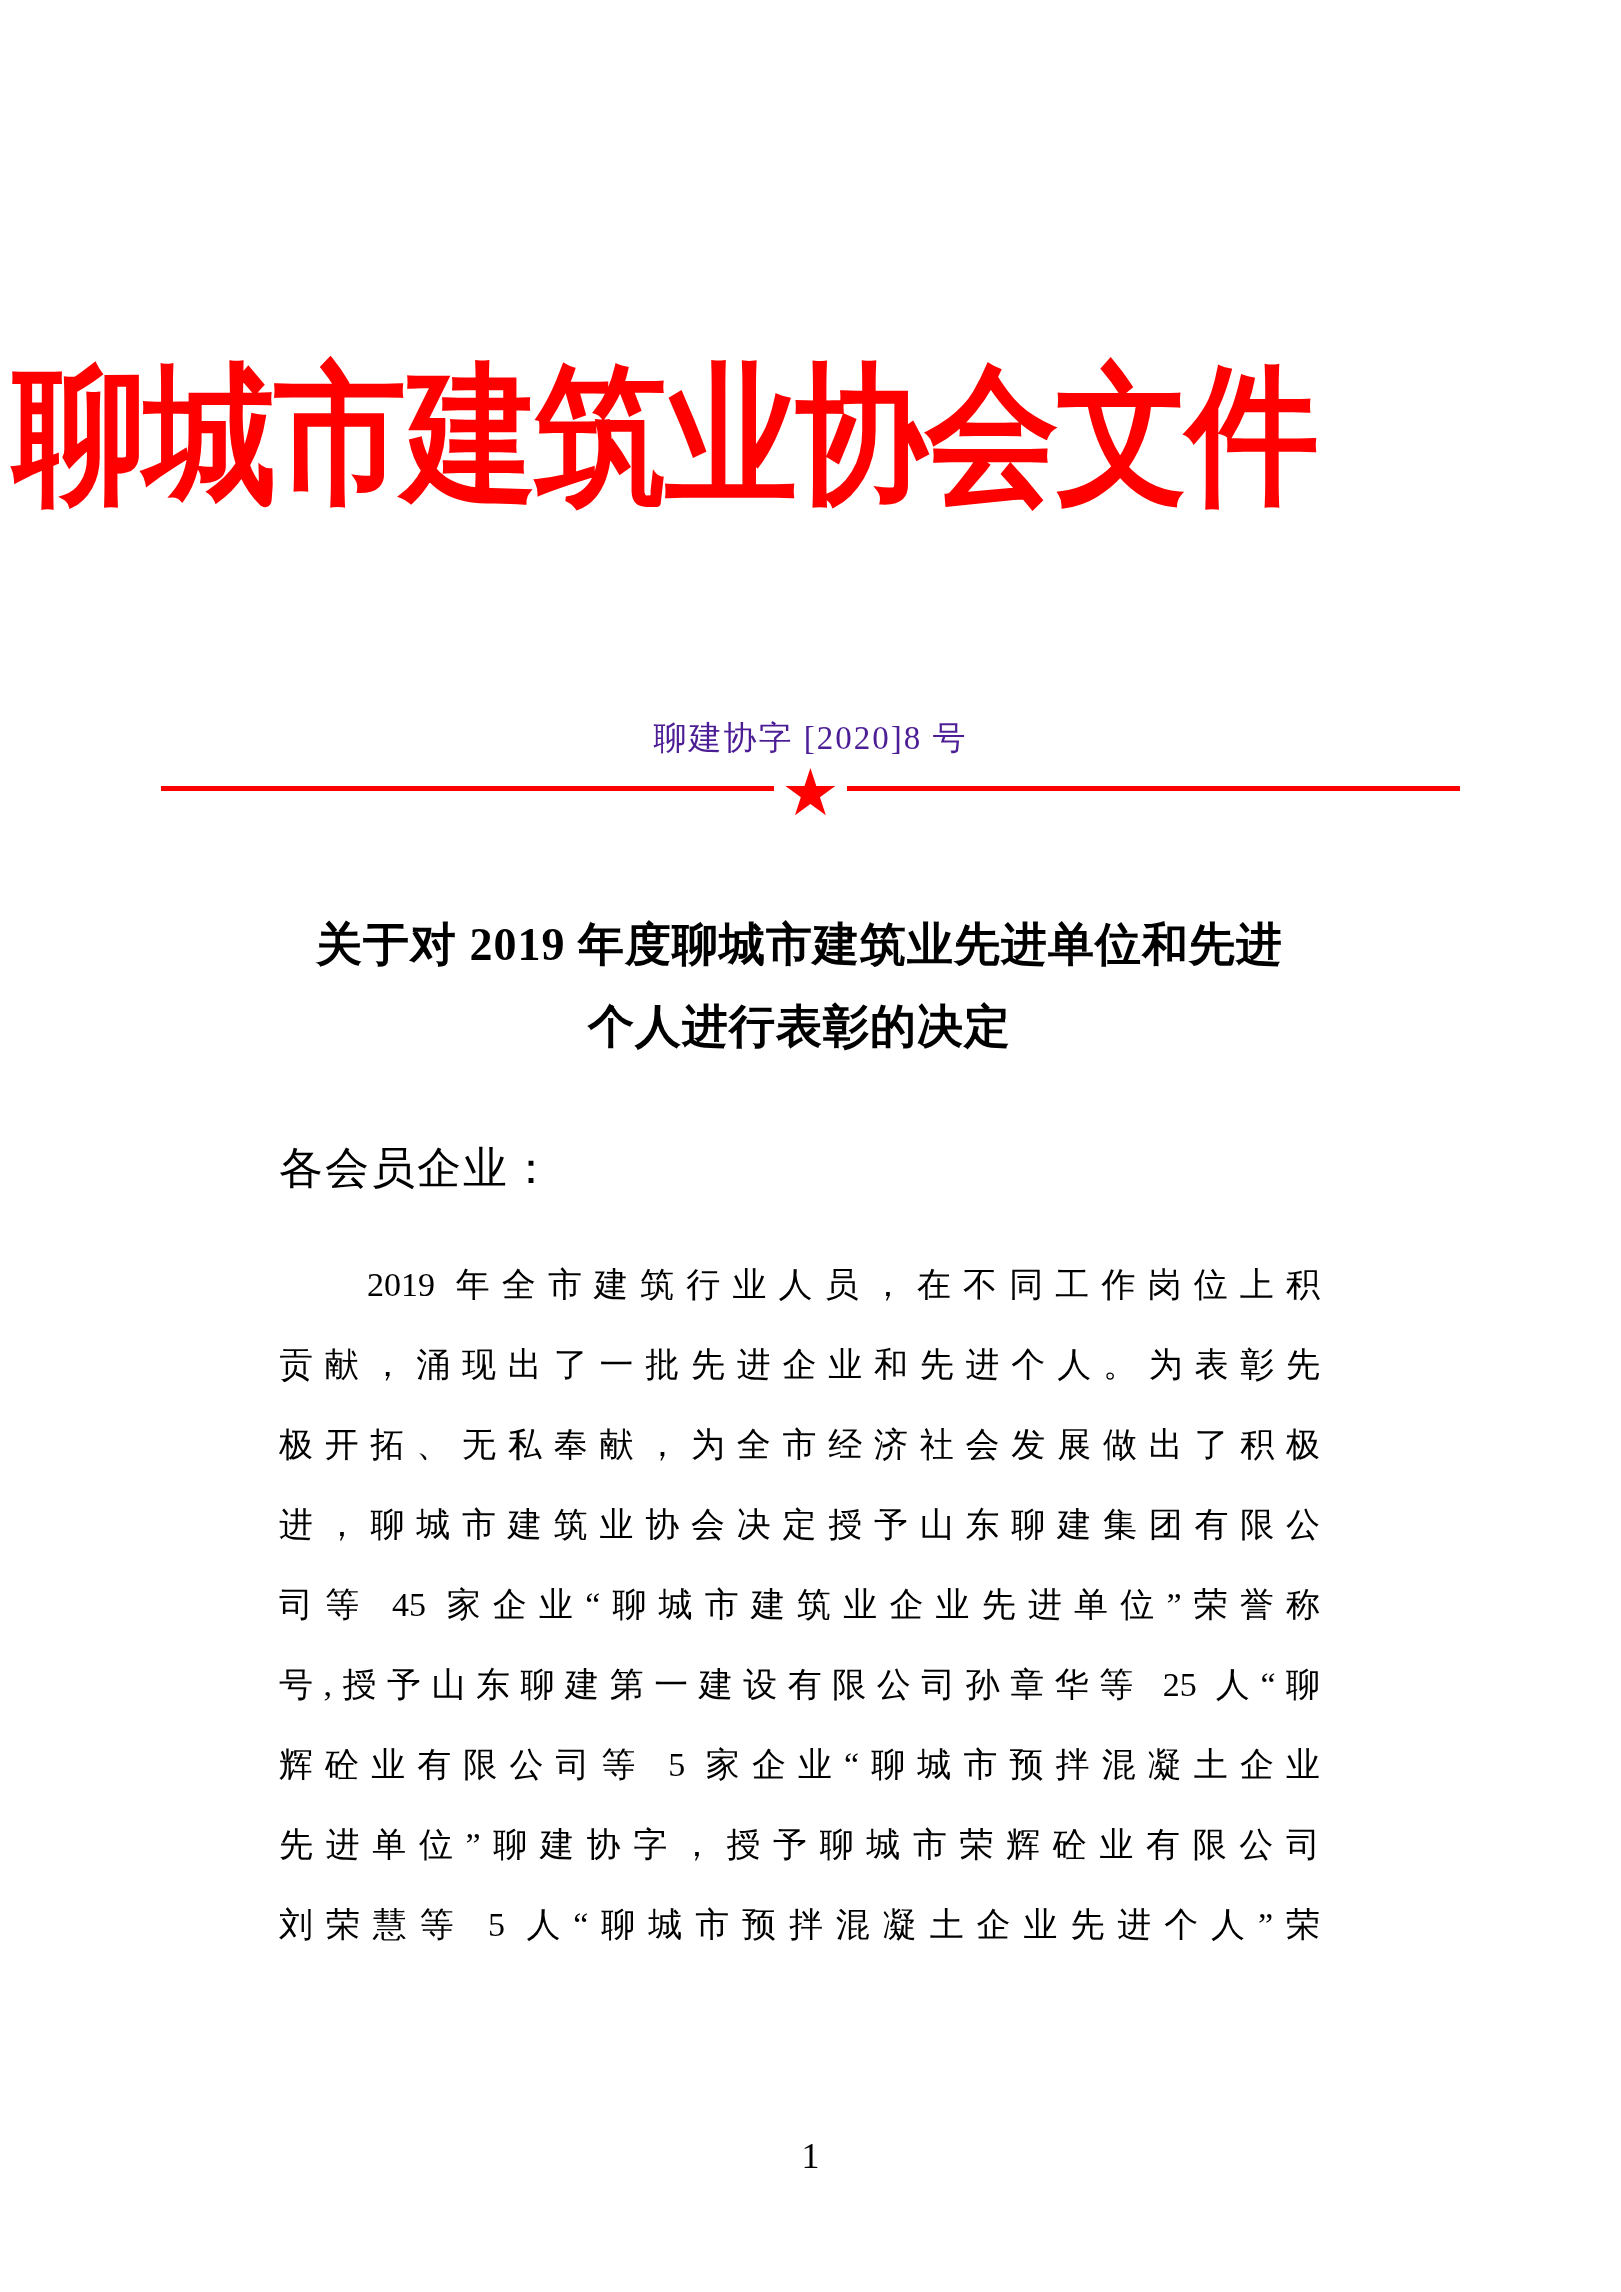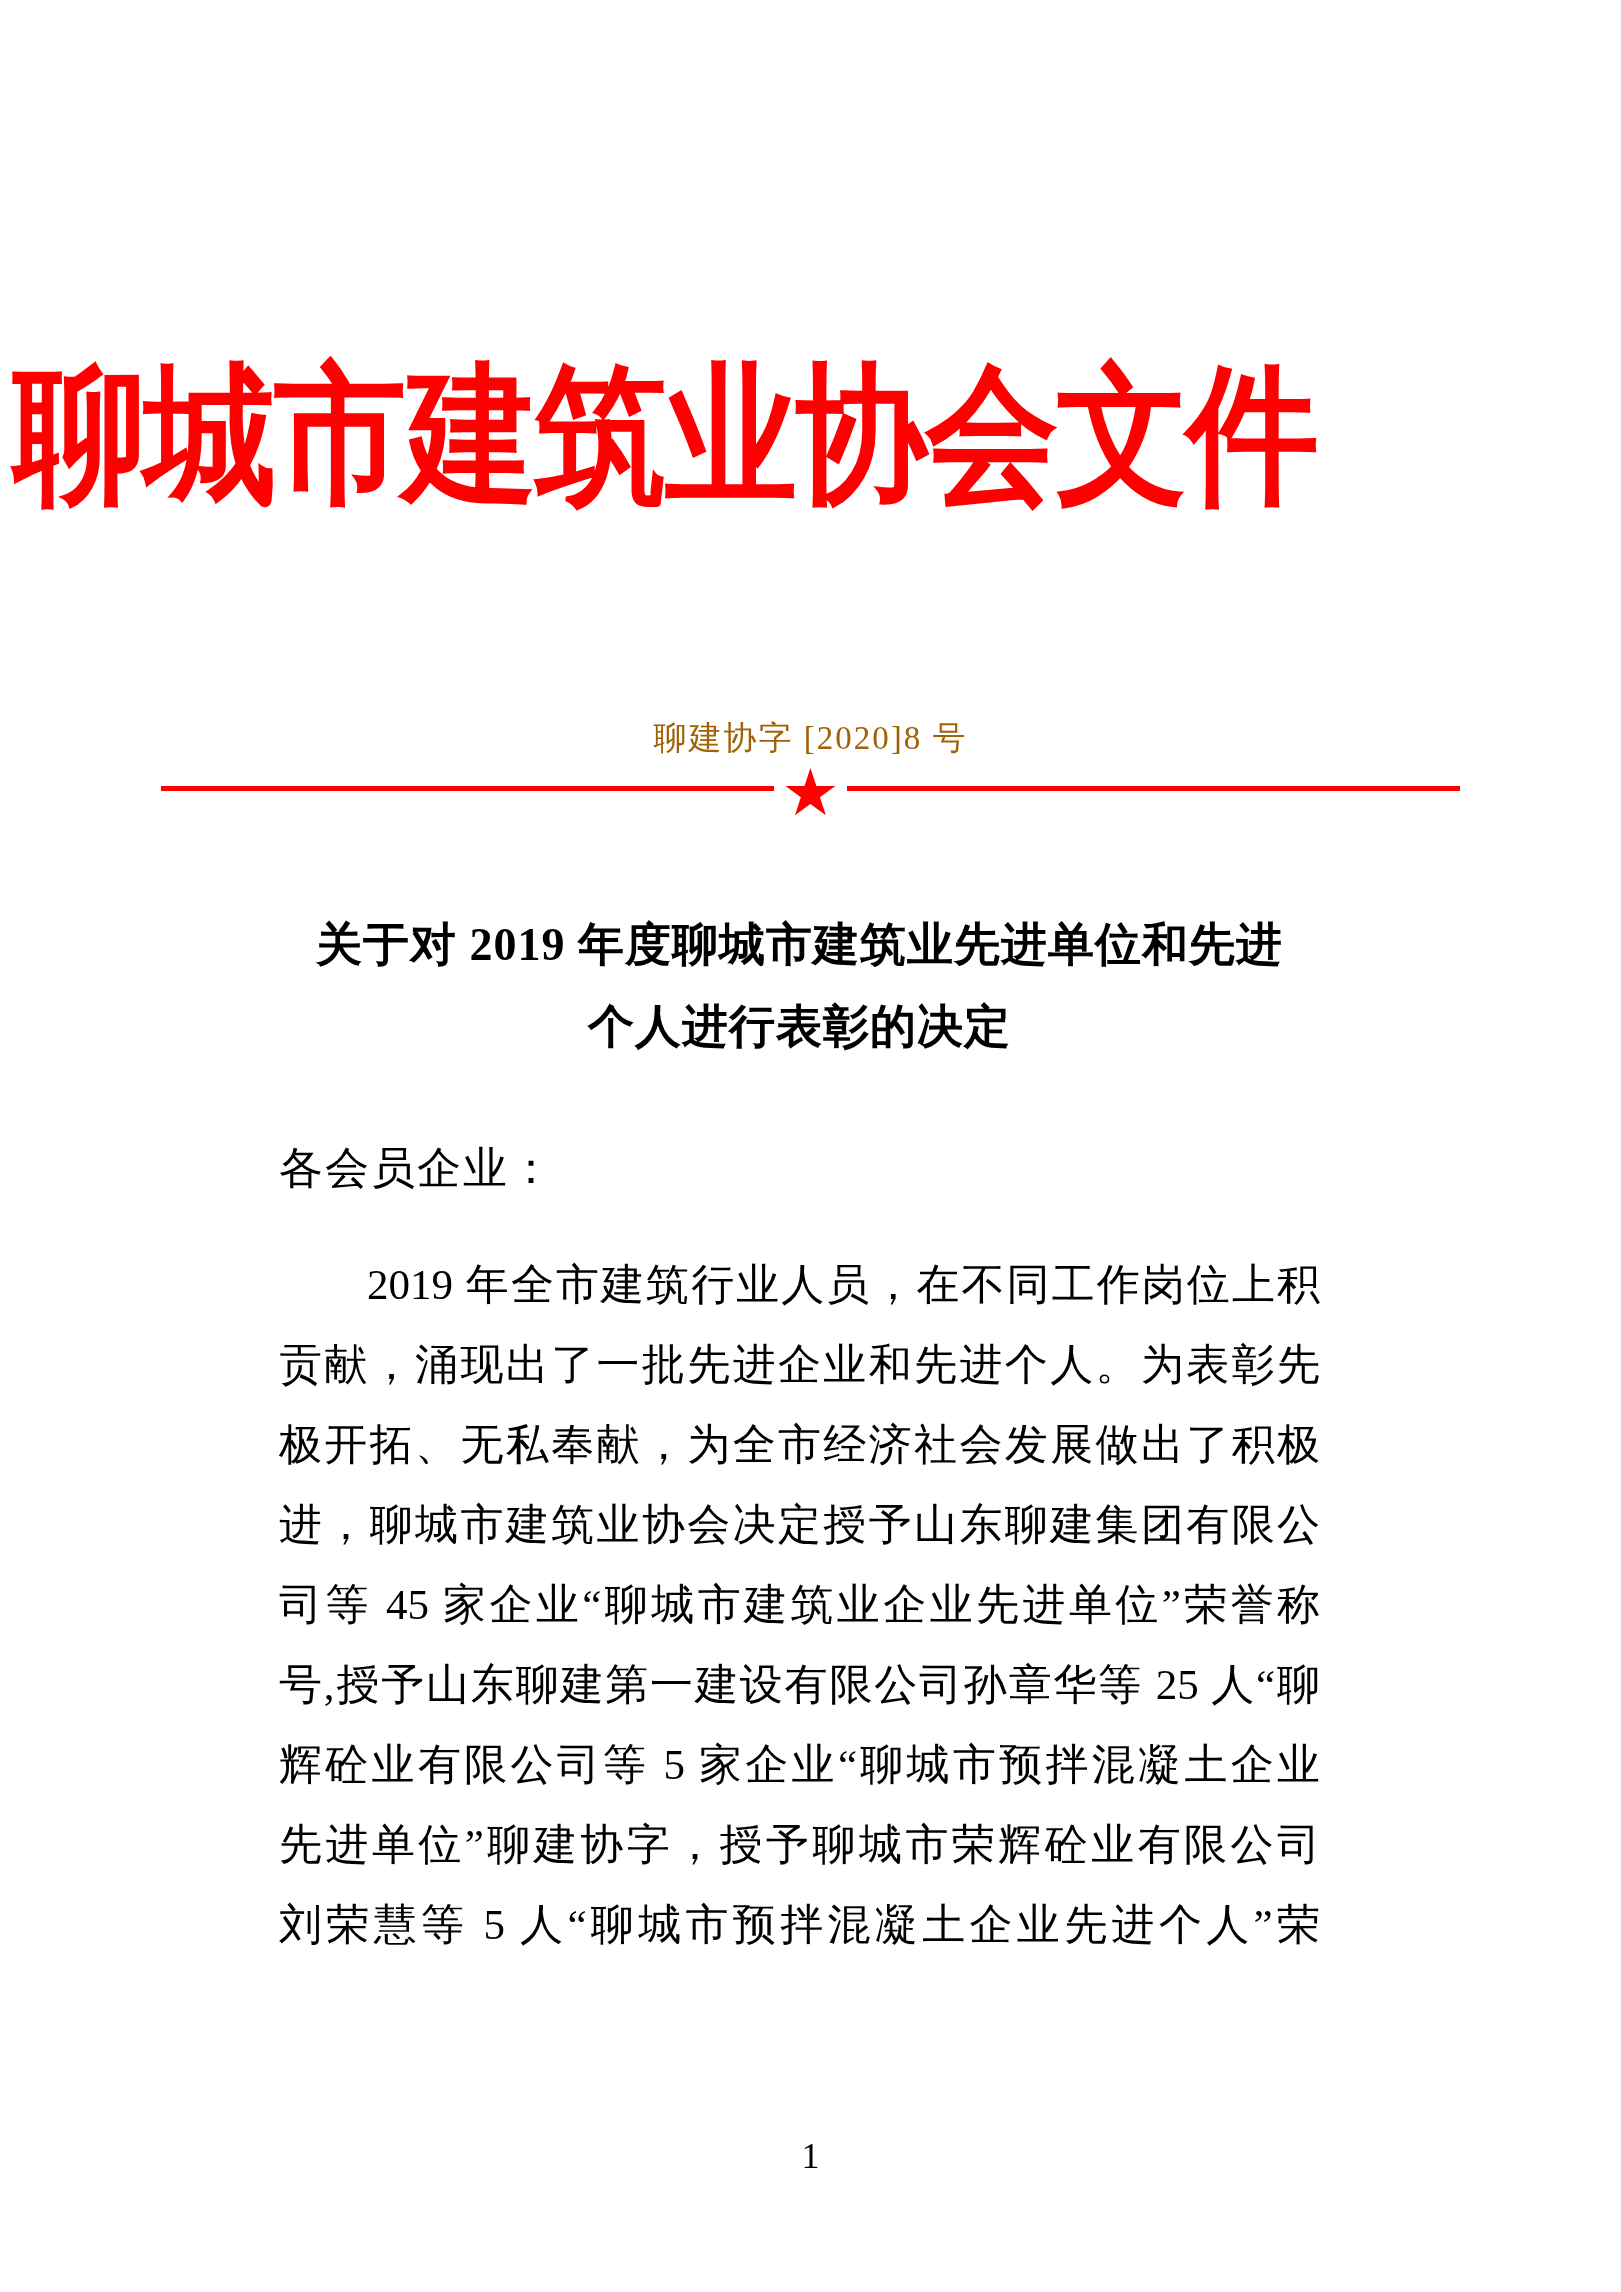--- a/index.html
+++ b/index.html
@@ -25,21 +25,21 @@
     display:inline-block;
     transform:scale(0.98,1.12);
     transform-origin:center top;
   }
   
   .doc-number{
     position:absolute;top:716px;left:0;width:100%;
     text-align:center;
     font-size:33px;
     letter-spacing:2px;
-    color:#a16207;
+    color:#4c1d95;
   }
   
   .rule-row{
     position:absolute;top:758px;left:161px;right:161px;height:61px;
     display:flex;align-items:center;
   }
   .rule-seg{flex:1;height:4.9px;background:#ff0000;}
   .rule-star{
     flex:0 0 auto;
     font-family:"DejaVu Sans","Liberation Sans",sans-serif;
@@ -58,21 +58,21 @@
   }
   
   .salutation{
     position:absolute;top:1139px;left:279px;width:1041px;
     font-size:44px;
     letter-spacing:2px;
   }
   
   .body-text{
     position:absolute;top:1245px;left:279px;width:1041px;
-    font-size:43px;
+    font-size:34px;
   }
   .body-line{
     height:80px;line-height:80px;
     text-align:justify;
     text-align-last:justify;
     text-justify:inter-character;
     overflow:hidden;
   }
   .body-line.indent{padding-left:88px;}
   

